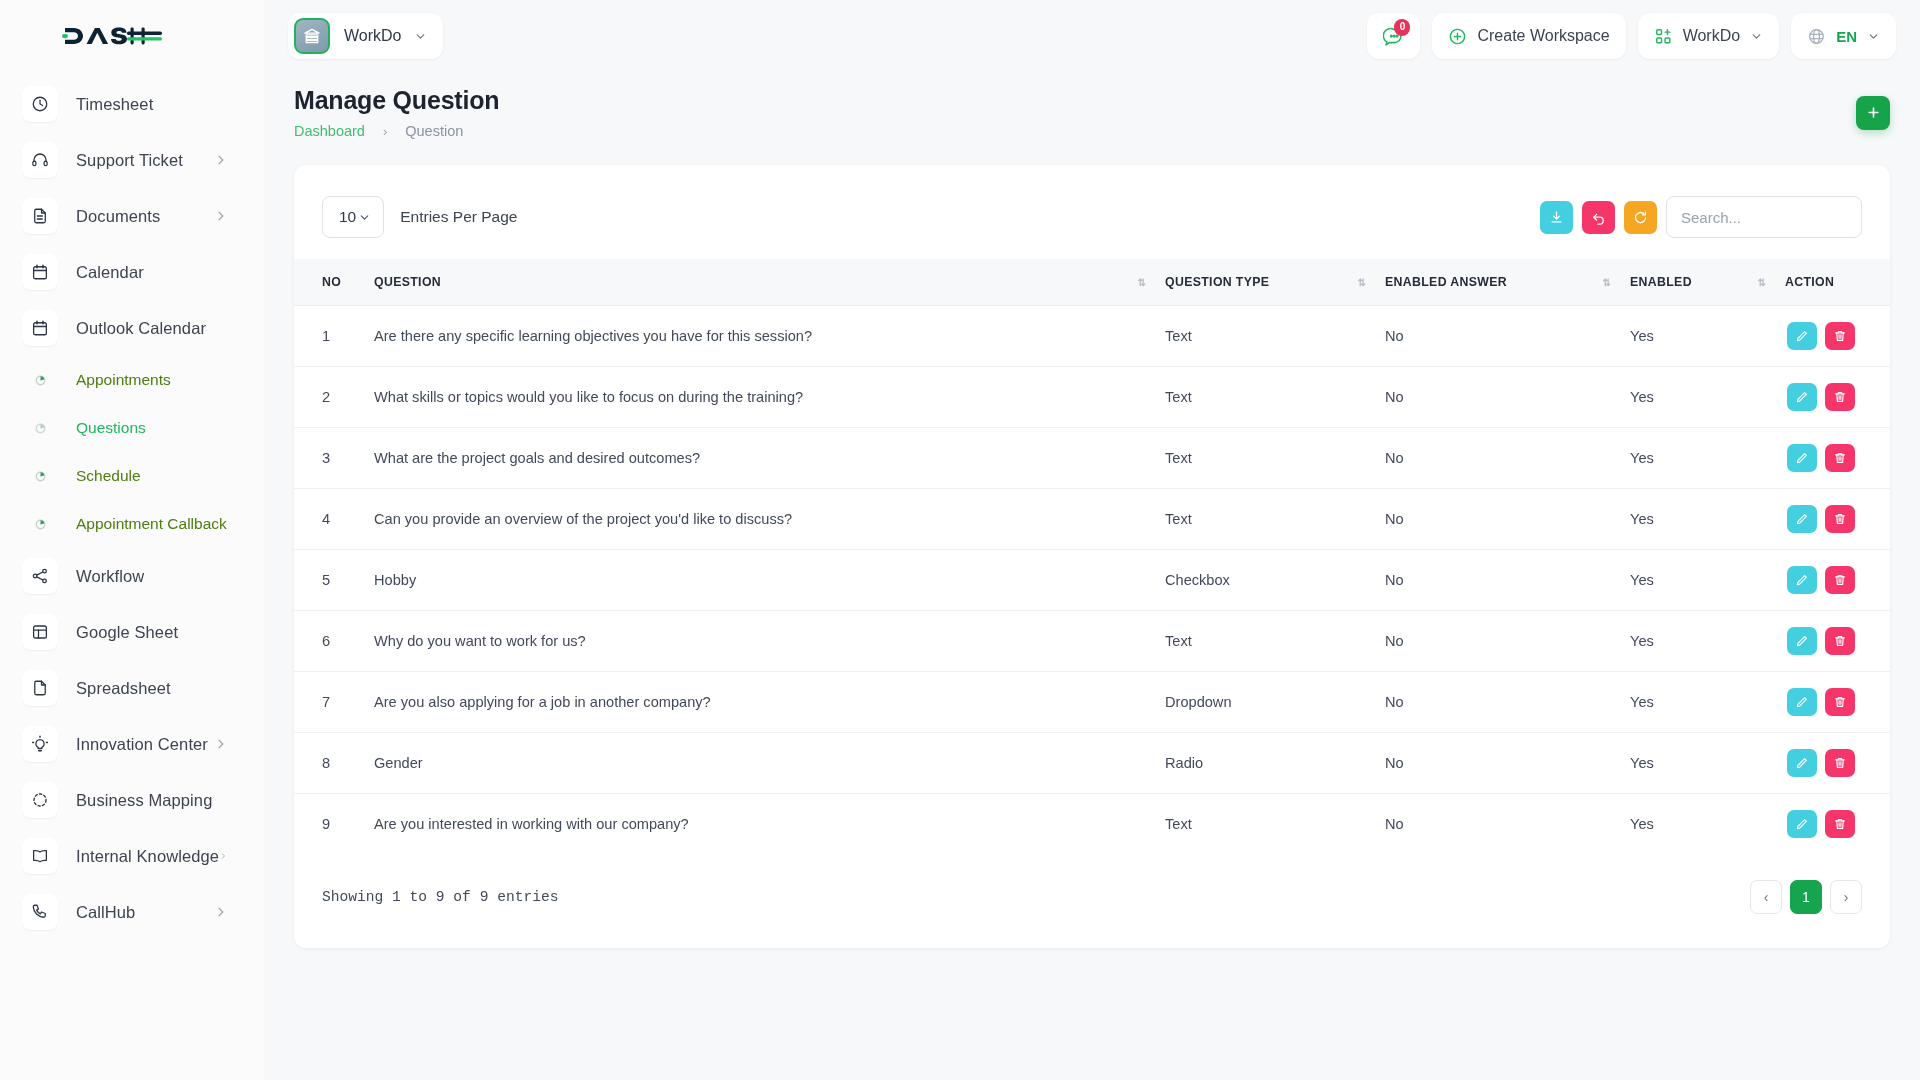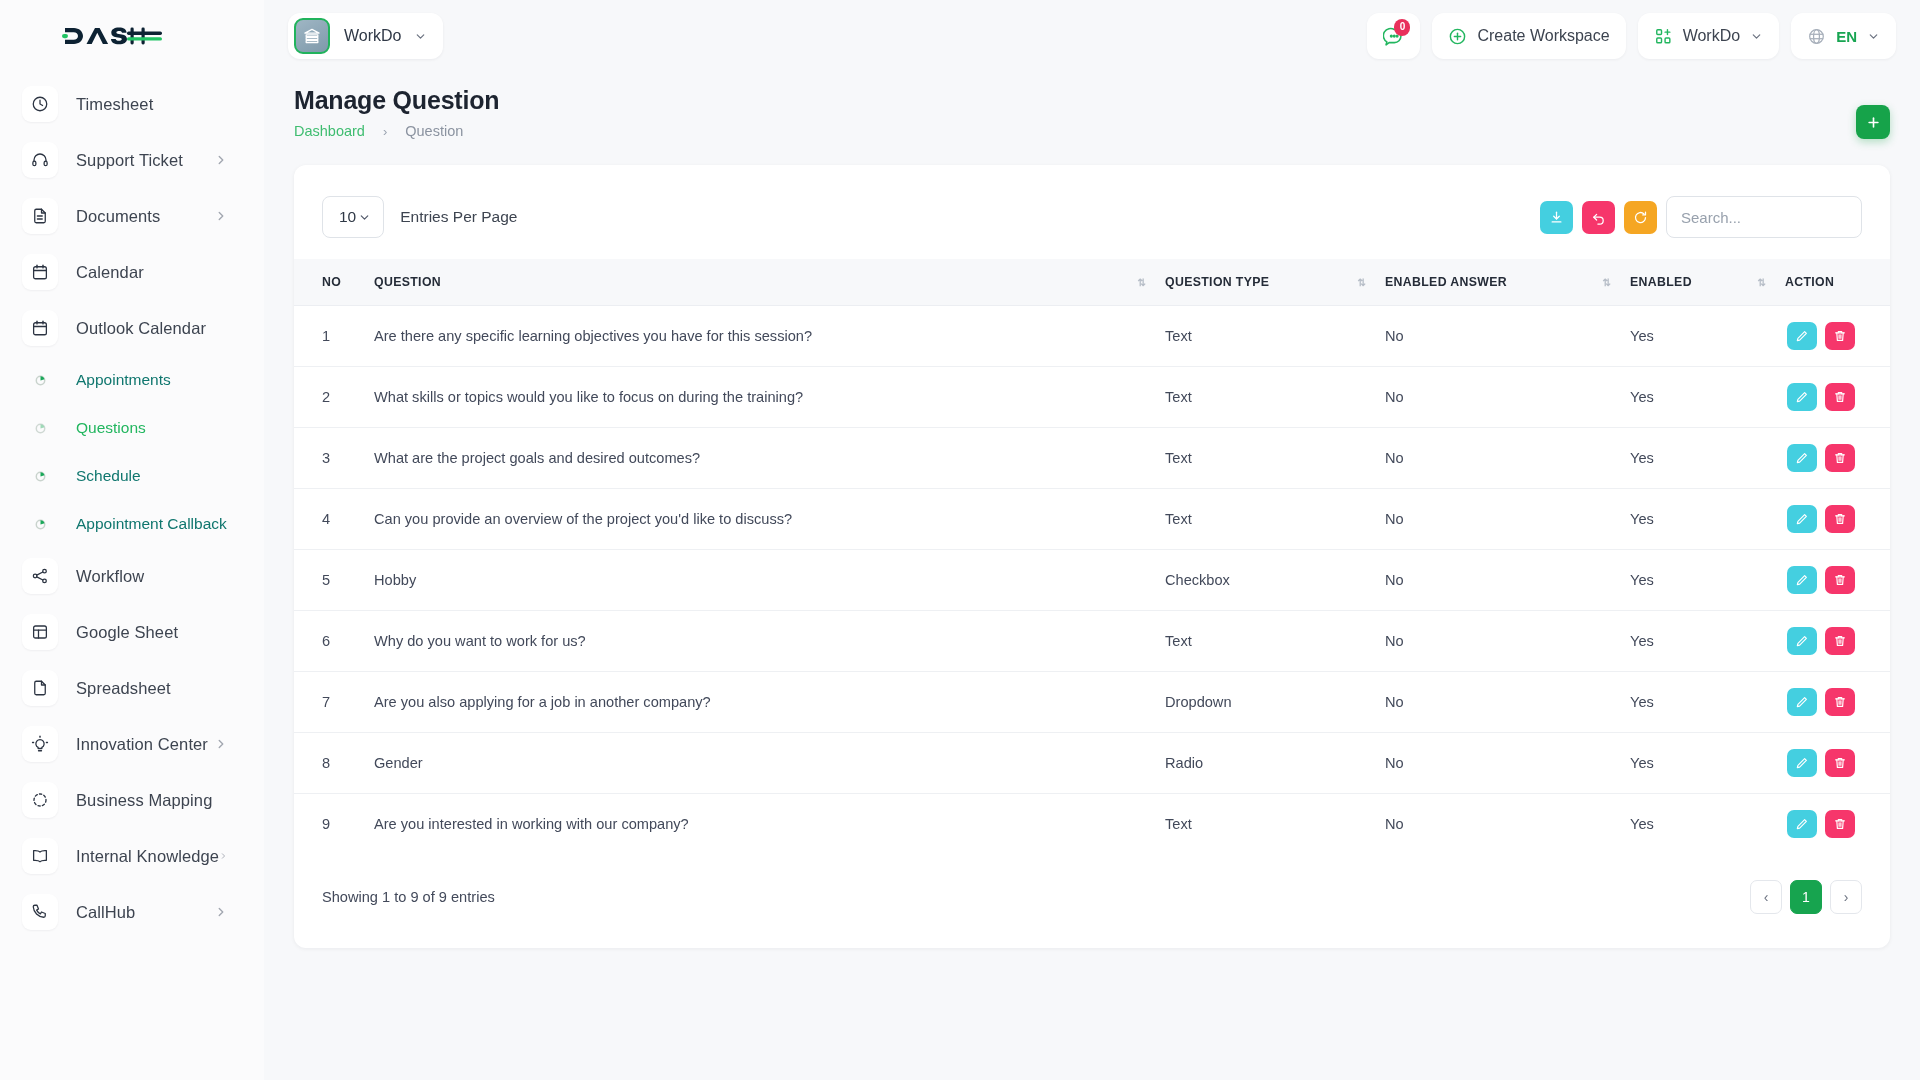--- a/index.html
+++ b/index.html
@@ -71,21 +71,21 @@
     height: 48px;
     margin: 0 22px 0 16px;
     padding-left: 6px;
     cursor: pointer;
   }
   .sub-bullet {
     width: 36px; min-width: 36px;
     display:flex; align-items:center; justify-content:center;
   }
   .sub-label {
-    font-size: 15.5px; color: #0f766e;
+    font-size: 15.5px; color: #4d7c0f;
     margin-left: 18px; white-space: nowrap;
   }
   .sub-item.current .sub-label { color: #22b65f; }
 
   
   .main {
     flex: 1; height: 1080px;
     display: flex; flex-direction: column;
     background: #f7f8fa;
     overflow: hidden;
@@ -132,21 +132,21 @@
     font-size: 10px; line-height: 1;
     border-radius: 999px; padding: 3px 5px 4px;
     min-width: 16px; text-align: center;
     font-weight: bold;
   }
   .lang-txt { color: #18a552; font-weight: bold; font-size: 15px; }
 
   
   .page-head {
     padding: 14px 30px 0 30px;
-    display: flex; align-items: flex-end;
+    display: flex; align-items: center;
   }
   .page-title { font-size: 25px; color: #1d2430; font-weight: bold; letter-spacing: -.2px; }
   .crumbs { display: flex; align-items: center; gap: 18px; margin-top: 8px; font-size: 14.5px; }
   .crumb-link { color: #3fbd70; cursor: pointer; }
   .crumb-sep { color: #9aa3b0; font-size: 13px; }
   .crumb-cur { color: #8b93a0; }
   .add-btn {
     margin-left: auto;
     width: 34px; height: 34px; border-radius: 8px;
     background: #16a34a;
@@ -234,21 +234,21 @@
     cursor: pointer;
   }
   .act-edit { background: #44cfe0; }
   .act-del  { background: #f6366b; }
 
   
   .tbl-foot {
     display: flex; align-items: center;
     padding: 26px 28px 0 28px;
   }
-  .showing { font-size: 14.6px; color: #42495a; }
+  .showing { font-size: 14.6px; color: #42495a; font-family: Liberation Mono, monospace; }
   .pager { margin-left: auto; display: flex; align-items: center; gap: 8px; }
   .pg {
     min-width: 32px; height: 34px; border-radius: 7px;
     border: 1px solid #e4e7ec; background: #fff;
     display:flex; align-items:center; justify-content:center;
     font-size: 14px; color: #6b7280; cursor: pointer;
   }
   .pg.active { background: #17a44f; border-color:#17a44f; color:#fff; }
 </style>
 </head>

